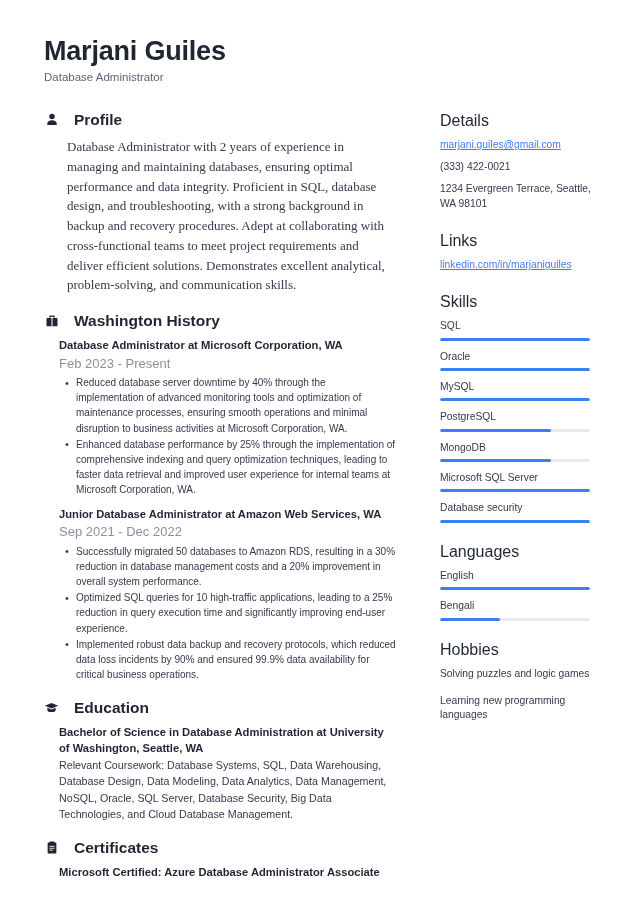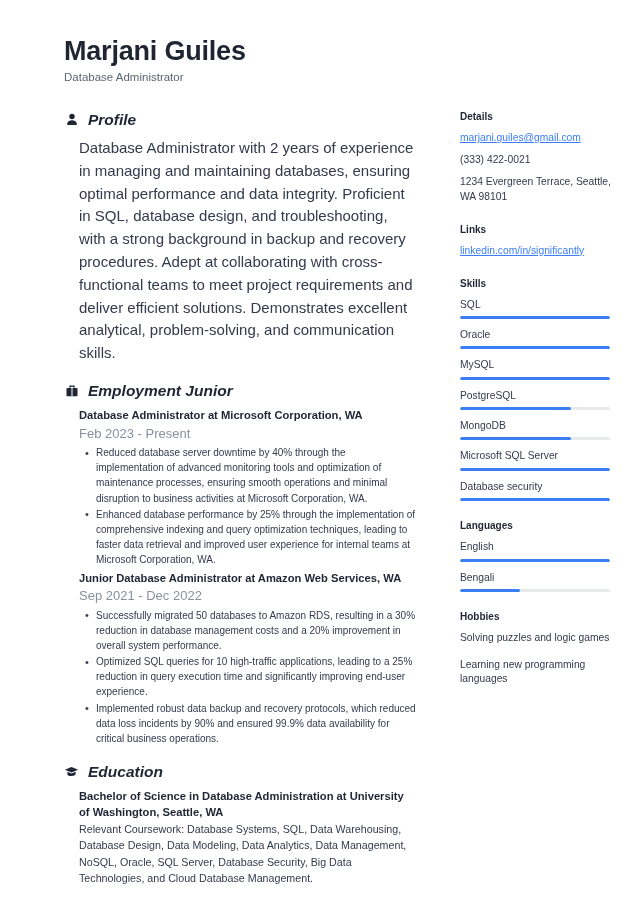--- a/index.html
+++ b/index.html
@@ -12,21 +12,21 @@
     background: #ffffff;
     font-family: "Liberation Sans", sans-serif;
     color: #2b3245;
     overflow: hidden;
   }
   .page {
     position: relative;
     width: 528px;
     height: 905px;
     box-sizing: border-box;
-    padding: 36px 44px 0 64px;
+    padding: 36px 44px 0 44px;
   }
 
   
   .header { margin-bottom: 26px; }
   .full-name {
     font-size: 27px;
     font-weight: bold;
     letter-spacing: -0.2px;
     color: #1f2533;
     line-height: 1.15;
@@ -52,50 +52,50 @@
     width: 152px;
     flex: 0 0 152px;
     margin-left: 44px;
   }
 
   
   .section { margin-bottom: 17px; }
   .section-head {
     display: flex;
     align-items: center;
-    gap: 9px;
+    gap: 15px;
     margin-bottom: 9px;
-    font-style: italic;
   }
   .section-icon {
     width: 15px;
     height: 15px;
     display: flex;
     align-items: center;
     justify-content: center;
     color: #1f2533;
     flex: 0 0 15px;
   }
   .section-icon svg { display: block; }
   .section-title {
     font-size: 15.5px;
     font-weight: bold;
     color: #1f2533;
     line-height: 1.1;
   }
   .section-body { padding-left: 15px; }
 
   .para {
-    font-size: 15px;
+    font-size: 13px;
     line-height: 1.52;
     color: #333a4c;
-    margin: 0;
-  }
-
-  .entry { margin-bottom: 3px; }
+    margin: 8px;
+    font-family: Liberation Serif, serif;
+  }
+
+  .entry { margin-bottom: 9px; }
   .entry:last-child { margin-bottom: 0; }
   .entry-title {
     font-size: 11.2px;
     font-weight: bold;
     color: #1f2533;
     line-height: 1.38;
     margin: 0 0 1px 0;
   }
   .entry-date {
     font-size: 13px;
@@ -126,22 +126,22 @@
     position: absolute;
     left: -11px;
     top: -0.5px;
     color: #333a4c;
     font-size: 11px;
   }
 
   
   .side-block { margin-bottom: 19px; }
   .side-title {
-    font-size: 10px;
-    font-weight: bold;
+    font-size: 16px;
+    font-weight: normal;
     color: #1f2533;
     margin: 0 0 8px 0;
     line-height: 1.2;
   }
   .side-text {
     font-size: 10.3px;
     line-height: 1.45;
     color: #333a4c;
     margin: 0 0 7px 0;
   }
@@ -219,21 +219,21 @@
 
       <div class="section">
         <div class="section-head">
           <span class="section-icon">
             <svg width="14" height="14" viewBox="0 0 16 16" fill="currentColor">
               <path d="M6 1.6h4c.7 0 1.2.5 1.2 1.2v1.1h-1.6V3.2h-3.2v0.7H4.8V2.8c0-.7.5-1.2 1.2-1.2z"></path>
               <rect x="1.7" y="4.5" width="12.6" height="9.6" rx="1.1"></rect>
               <rect x="7.3" y="4.5" width="1.4" height="9.6" fill="#ffffff" opacity="0.85"></rect>
             </svg>
           </span>
-          <span class="section-title">Employment Junior</span>
+          <span class="section-title">Washington History</span>
         </div>
         <div class="section-body">
 
           <div class="entry">
             <p class="entry-title">Database Administrator at Microsoft Corporation, WA</p>
             <p class="entry-date">Feb 2023 - Present</p>
             <ul class="bullets">
               <li>Reduced database server downtime by 40% through the implementation of advanced monitoring tools and optimization of maintenance processes, ensuring smooth operations and minimal disruption to business activities at Microsoft Corporation, WA.</li>
               <li>Enhanced database performance by 25% through the implementation of comprehensive indexing and query optimization techniques, leading to faster data retrieval and improved user experience for internal teams at Microsoft Corporation, WA.</li>
             </ul>
@@ -298,21 +298,21 @@
 
       <div class="side-block">
         <p class="side-title">Details</p>
         <a class="side-link" href="#">marjani.guiles@gmail.com</a>
         <p class="side-text">(333) 422-0021</p>
         <p class="side-text">1234 Evergreen Terrace, Seattle, WA 98101</p>
       </div>
 
       <div class="side-block">
         <p class="side-title">Links</p>
-        <a class="side-link" href="#">linkedin.com/in/significantly</a>
+        <a class="side-link" href="#">linkedin.com/in/marjaniguiles</a>
       </div>
 
       <div class="side-block">
         <p class="side-title">Skills</p>
 
         <div class="skill-row">
           <div class="skill-name">SQL</div>
           <div class="skill-track">
             <div class="skill-fill" style="width: 100%;"></div>
           </div>

